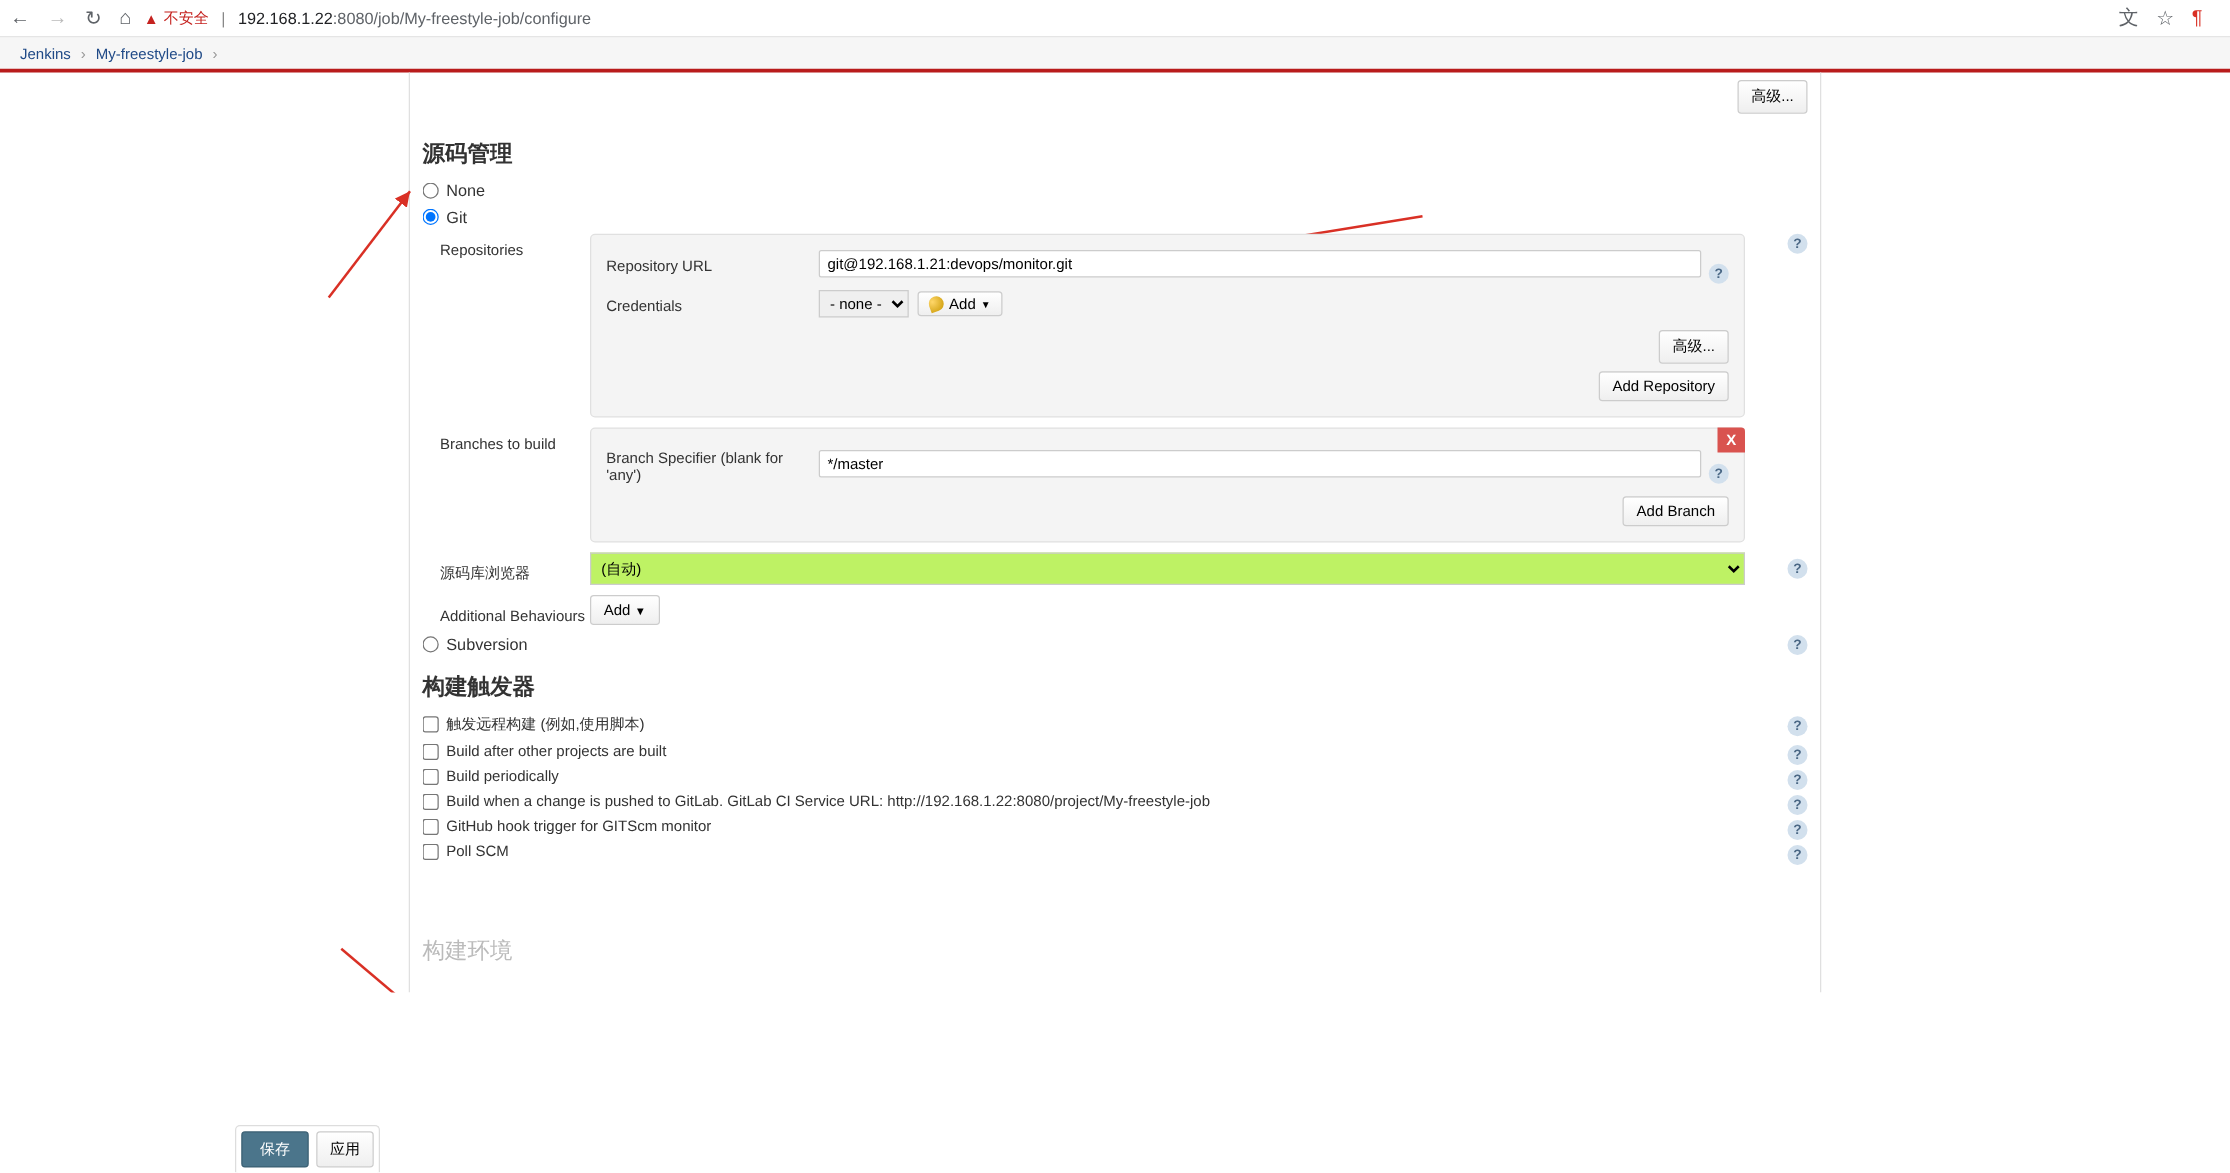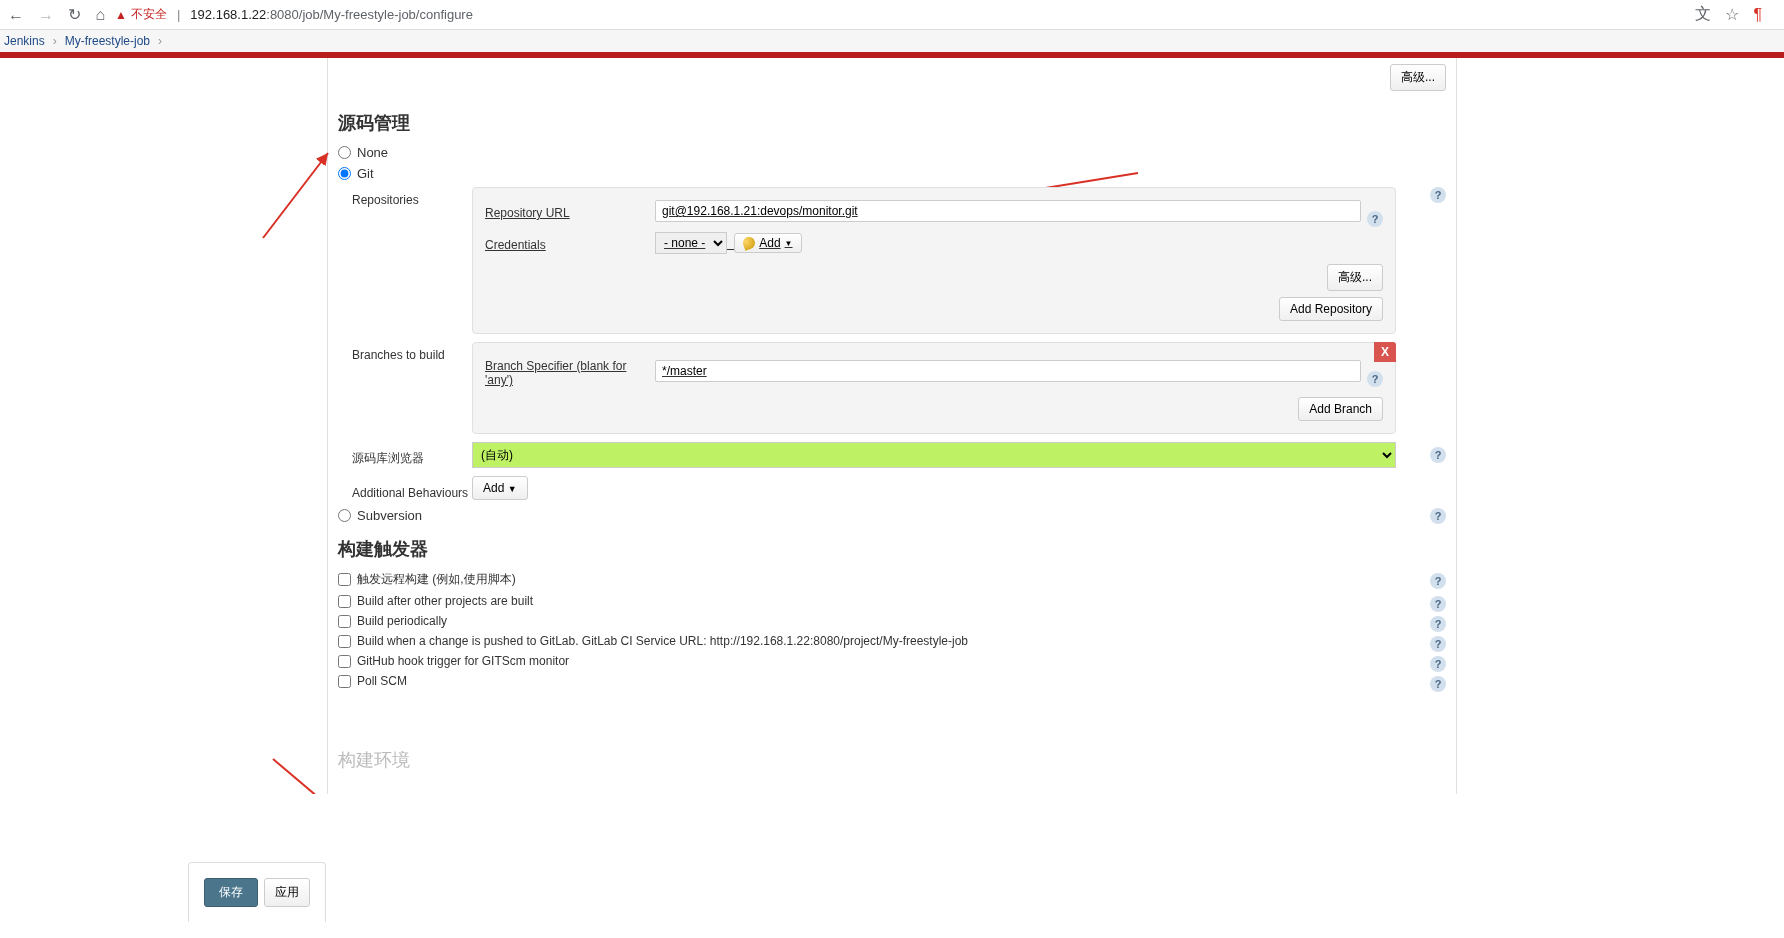--- a/index.html
+++ b/index.html
@@ -11,21 +11,21 @@
     .nav-icons span { cursor: pointer; font-size: 16px; }
     .url-area { display: flex; align-items: center; flex: 1; gap: 6px; }
     .insecure { color: #c5221f; font-size: 12px; display: flex; align-items: center; gap: 4px; }
     .url-text { color: #202124; font-size: 13px; }
     .url-text .host { color: #202124; }
     .url-text .path { color: #5f6368; }
     .right-icons { display: flex; gap: 14px; align-items: center; color: #5f6368; font-size: 16px; }
     .avatar-circle { width: 20px; height: 20px; border-radius: 50%; background: #5f6368; }
 
     
-    .breadcrumb-bar { height: 28px; background: #f6f6f6; border-bottom: 6px solid #b91c1c; display: flex; align-items: center; padding: 0 4px; gap: 8px; font-size: 12px; }
+    .breadcrumb-bar { height: 28px; background: #f6f6f6; border-bottom: 3px solid #b91c1c; display: flex; align-items: center; padding: 0 16px; gap: 8px; font-size: 12px; }
     .breadcrumb-bar a { color: #204a87; text-decoration: none; cursor: pointer; }
     .breadcrumb-bar .sep { color: #999; }
 
     
     .main-wrap { display: flex; justify-content: center; }
     .content { width: 1130px; border-left: 1px solid #e0e0e0; border-right: 1px solid #e0e0e0; padding: 0 10px 100px 10px; position: relative; }
 
     .top-adv { text-align: right; padding: 6px 0; }
     .btn { display: inline-block; padding: 4px 10px; border: 1px solid #ccc; background: linear-gradient(#fff,#efefef); border-radius: 3px; font-size: 12px; cursor: pointer; }
     .btn-sm { padding: 2px 8px; }
@@ -38,42 +38,42 @@
 
     .annot { position: absolute; color: #ff6600; font-size: 13px; left: 530px; top: 96px; }
 
     
     .arrow-svg { position: absolute; pointer-events: none; }
 
     .git-body { padding-left: 14px; }
     .form-row { display: flex; align-items: flex-start; margin-bottom: 8px; }
     .form-label { width: 120px; font-size: 12px; padding-top: 6px; }
     .inner-label { width: 170px; font-size: 12px; padding-top: 4px; text-align: left; }
-    .form-block { flex: 1; border: 1px solid #e0e0e0; background: #f4f4f4; border-radius: 4px; padding: 12px; position: relative; margin-right: 28px; text-decoration: underline; }
+    .form-block { flex: 1; border: 1px solid #e0e0e0; background: #f4f4f4; border-radius: 4px; padding: 12px; position: relative; margin-right: 28px; }
     .form-block-inner-row { display: flex; align-items: center; margin-bottom: 10px; }
     input[type=text] { border: 1px solid #ccc; padding: 3px 6px; font-size: 12px; border-radius: 2px; }
     .wide-input { flex: 1; }
     select { border: 1px solid #ccc; padding: 2px 4px; font-size: 12px; background: #efefef; }
     .help-icon { position: absolute; right: 0; color: #4a6785; font-weight: bold; width: 16px; height: 16px; border-radius: 50%; background: #d2e0ed; display: inline-flex; align-items: center; justify-content: center; font-size: 11px; cursor: pointer; }
     .help-right { margin-left: 6px; }
     .help-col { width: 22px; position: relative; }
     .block-wrap { display:flex; align-items:flex-start; }
     .btn-row-right { text-align: right; margin-top: 6px; }
     .del-x { position: absolute; right: -1px; top: -1px; width: 22px; height: 20px; background: #d9534f; color: #fff; display: flex; align-items: center; justify-content: center; font-size: 12px; font-weight: bold; border-radius: 0 3px 0 0; cursor: pointer; }
 
     .full-select { width: calc(100% - 150px); padding: 4px; background:#bef264; }
 
     .check-row { display: flex; align-items: center; gap: 6px; margin: 6px 0; font-size: 12px; position: relative; padding-right: 24px; }
     .check-row .help-icon { position: absolute; right: 0; top: 2px; }
 
     .add-key { display:flex; align-items:center; gap:4px;}
     .key-icon { display:inline-block; width:12px; height:12px; background: radial-gradient(circle at 30% 30%, #ffd76a, #c99700); border-radius:50% 50% 50% 0; transform: rotate(-20deg);}
 
     
-    .footer-btns { position: fixed; bottom: 16px; left: 188px; display: flex; gap: 6px; padding: 15px; background: rgba(255,255,255,0.8); border: 1px solid #ddd; border-bottom: none; border-radius: 4px 4px 0 0; }
+    .footer-btns { position: fixed; bottom: 0; left: 188px; display: flex; gap: 6px; padding: 4px; background: rgba(255,255,255,0.8); border: 1px solid #ddd; border-bottom: none; border-radius: 4px 4px 0 0; }
     .ghost-title { position: absolute; bottom: 22px; left: 10px; color: #bbb; font-size: 18px; font-weight:normal;}
 
     .divider-ln { color:#888; margin: 0 4px; }
   </style>
 </head>
 <body>
 
 <div class="browser-bar">
   <div class="nav-icons">
     <span>←</span>

